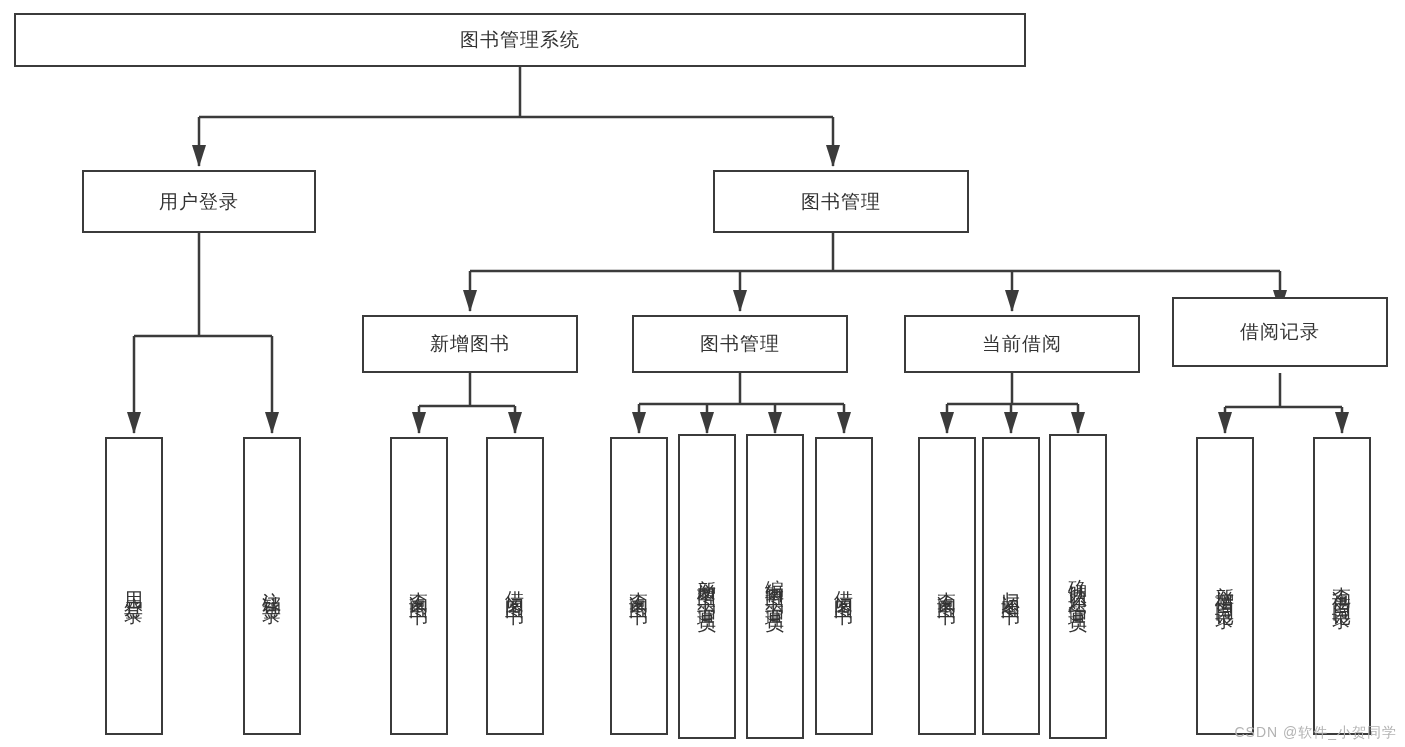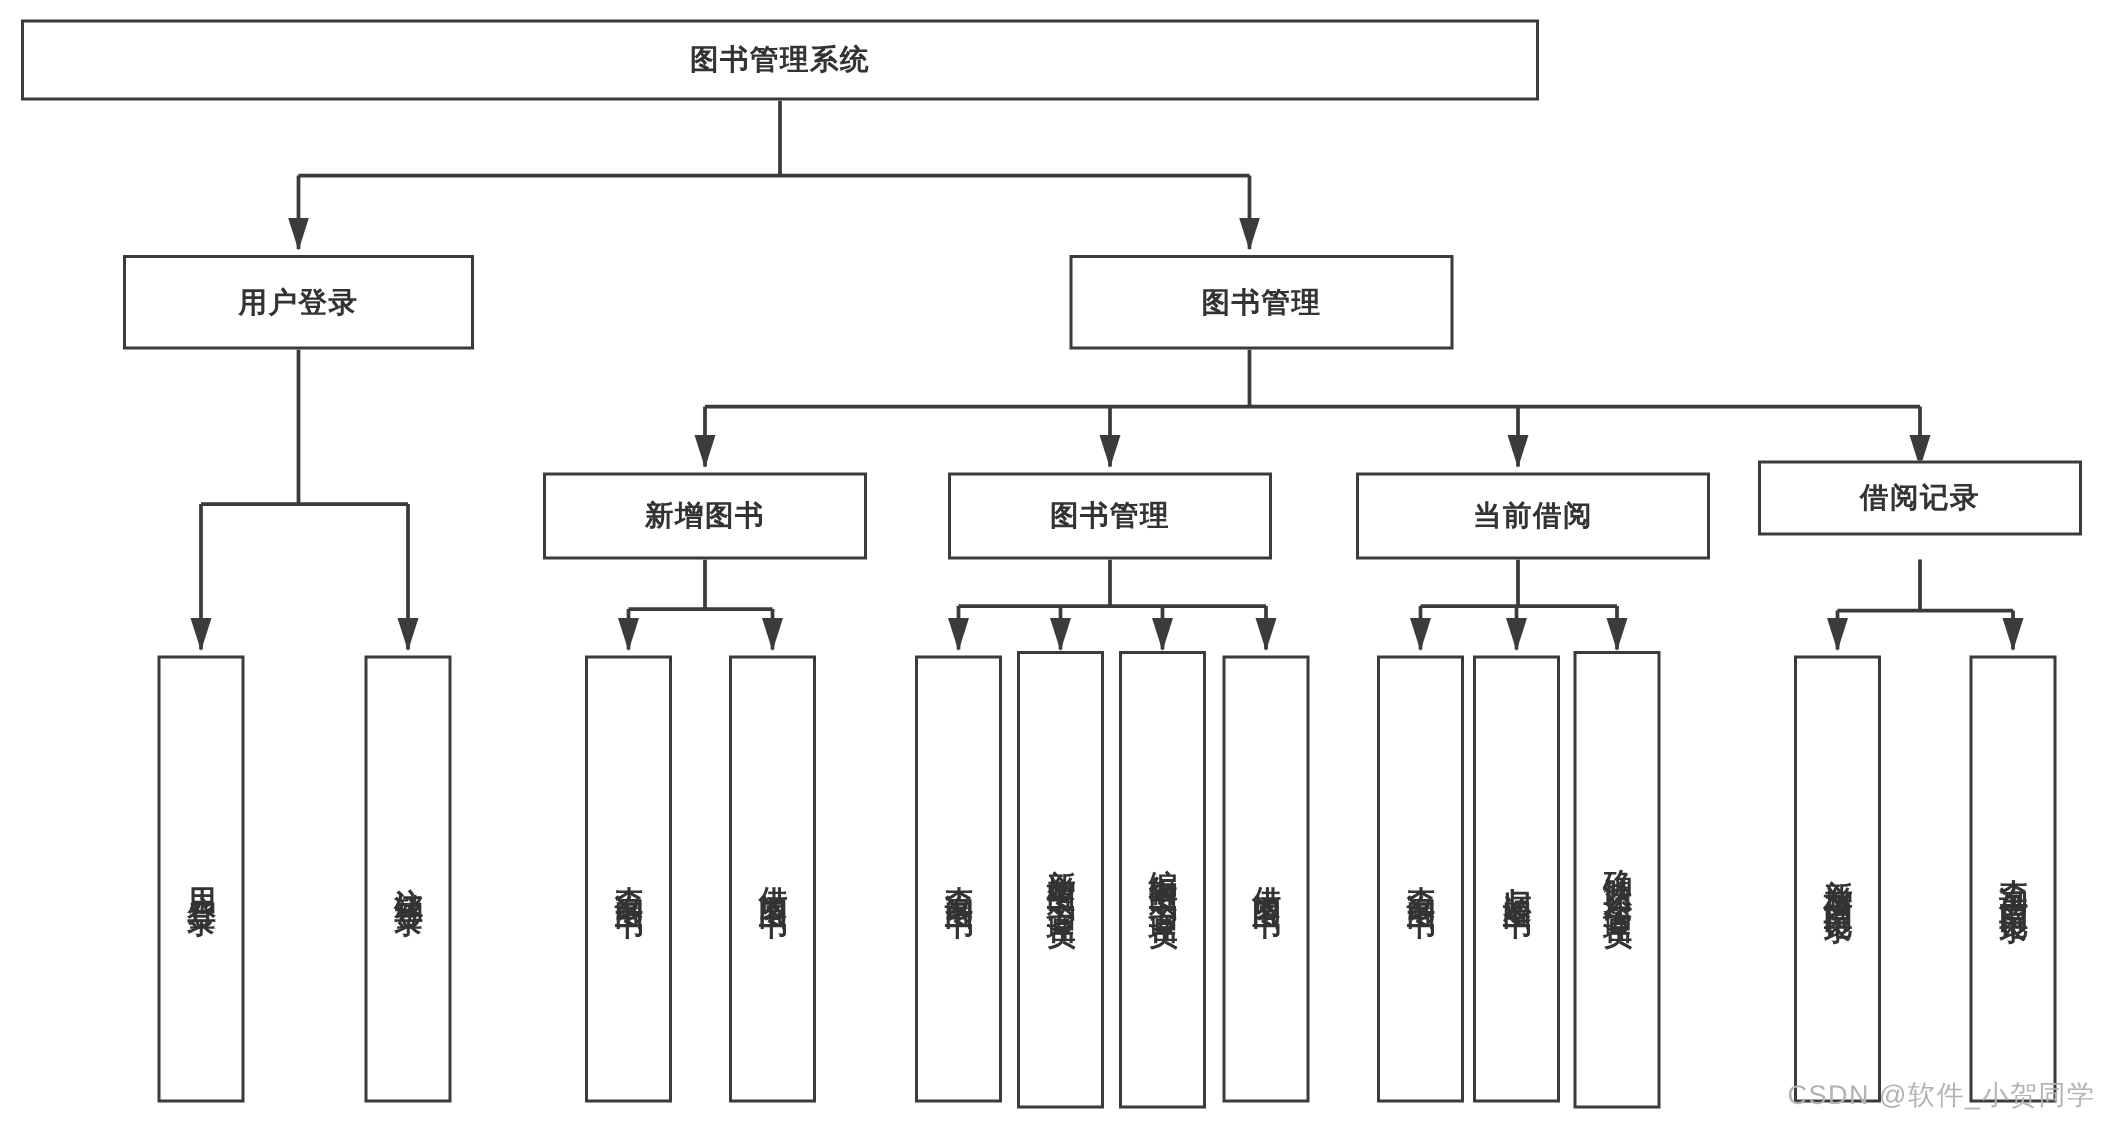--- a/index.html
+++ b/index.html
@@ -29,39 +29,38 @@
   }
   .node {
     position: absolute;
     box-sizing: border-box;
     border: 2.5px solid #3b3b3b;
     background: #ffffff;
     display: flex;
     align-items: center;
     justify-content: center;
     color: #333333;
-    font-weight: bold;
   }
   .node.h span {
     font-size: 19px;
     letter-spacing: 1px;
     white-space: nowrap;
   }
   .node.v span {
     writing-mode: vertical-rl;
     text-orientation: mixed;
     font-size: 19px;
     letter-spacing: 5px;
     line-height: 1;
   }
   #watermark {
     position: absolute;
     right: 8px;
     bottom: 5px;
-    font-size: 18px;
+    font-size: 14px;
     color: #b3b3b3;
     letter-spacing: 1px;
     white-space: nowrap;
   }
 </style>
 </head>
 <body>
 
 <div id="stage">
 
@@ -121,21 +120,21 @@
 
   <div class="node h" style="left:362px; top:315px; width:216px; height:58px">
     <span>新增图书</span>
   </div>
   <div class="node h" style="left:632px; top:315px; width:216px; height:58px">
     <span>图书管理</span>
   </div>
   <div class="node h" style="left:904px; top:315px; width:236px; height:58px">
     <span>当前借阅</span>
   </div>
-  <div class="node h" style="left:1172px; top:307px; width:216px; height:50px">
+  <div class="node h" style="left:1172px; top:297px; width:216px; height:70px">
     <span>借阅记录</span>
   </div>
 
   <div class="node v" style="left:390px; top:437px; width:58px; height:298px">
     <span>查询图书</span>
   </div>
   <div class="node v" style="left:486px; top:437px; width:58px; height:298px">
     <span>借阅图书</span>
   </div>
 

